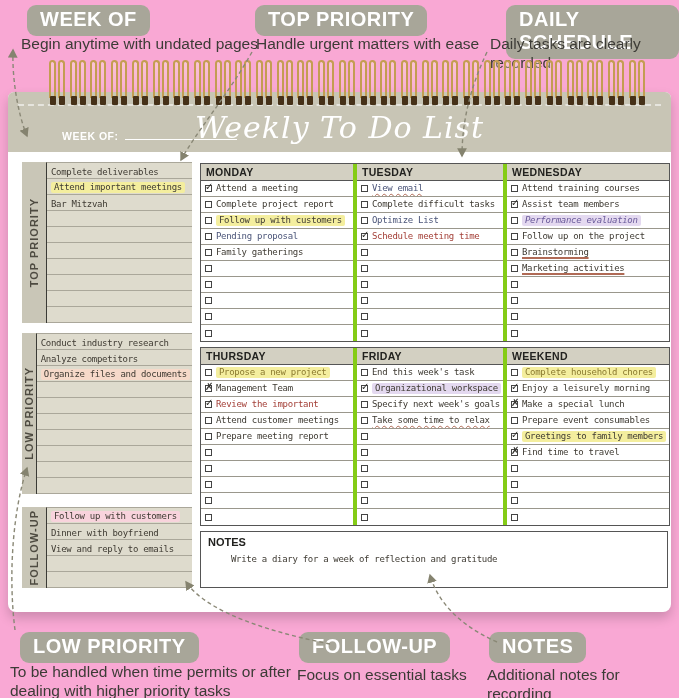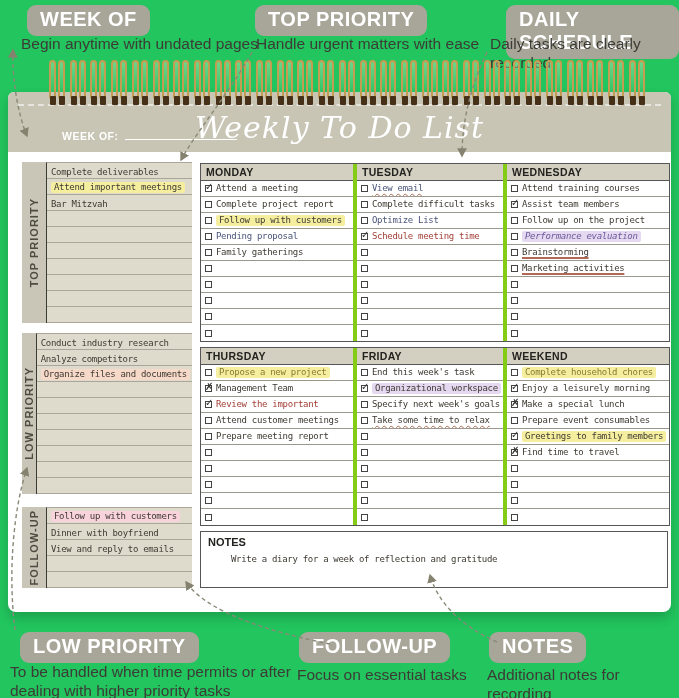--- a/index.html
+++ b/index.html
@@ -1,16 +1,16 @@
 <!DOCTYPE html>
 <html><head>
 <meta charset="utf-8">
 <style>
   html,body{margin:0;padding:0;background:#fff;}
-  .stage{position:relative;width:679px;height:698px;background:#22c55e;overflow:hidden;
+  .stage{position:relative;width:679px;height:698px;background:#f9a8d4;overflow:hidden;
          font-family:"Liberation Sans",sans-serif;}
   
   .badge{display:inline-block;background:#a8a699;color:#fff;font-weight:bold;
          font-size:20px;letter-spacing:.5px;padding:3px 13px 5px;border-radius:9px;
          font-family:"Liberation Sans",sans-serif;}
   .anno{position:absolute;}
   .desc{position:absolute;font-size:15.5px;color:#3c3b36;line-height:1.25;}
   
   .arrows{position:absolute;left:0;top:0;pointer-events:none;z-index:9;}
   .dash{fill:none;stroke:#8a8876;stroke-width:1.4;stroke-dasharray:4 3;}
@@ -451,25 +451,25 @@
               <span class="hand d-text">Attend training courses</span>
             </div>
             <div class="d-row">
               <span class="cb">
                 <i class="mark">✓</i>
               </span>
               <span class="hand d-text">Assist team members</span>
             </div>
             <div class="d-row">
               <span class="cb"></span>
+              <span class="hand d-text hl-purple ink-purple">Performance evaluation</span>
+            </div>
+            <div class="d-row">
+              <span class="cb"></span>
               <span class="hand d-text">Follow up on the project</span>
-            </div>
-            <div class="d-row">
-              <span class="cb"></span>
-              <span class="hand d-text hl-purple ink-purple">Performance evaluation</span>
             </div>
             <div class="d-row">
               <span class="cb"></span>
               <span class="hand d-text u-red">Brainstorming</span>
             </div>
             <div class="d-row">
               <span class="cb"></span>
               <span class="hand d-text u-red">Marketing activities</span>
             </div>
             <div class="d-row">

